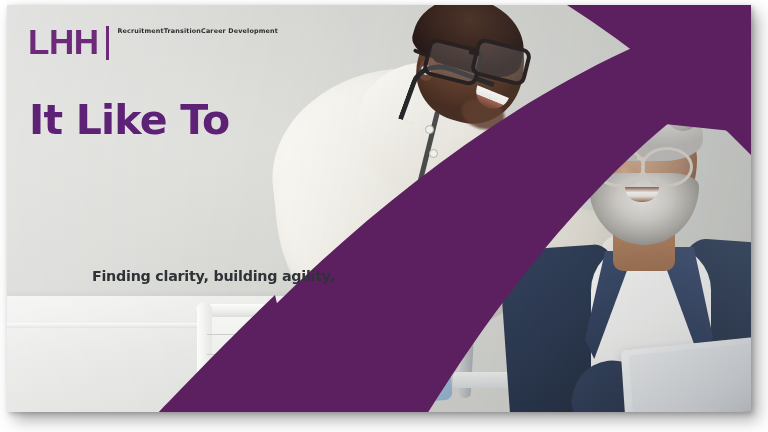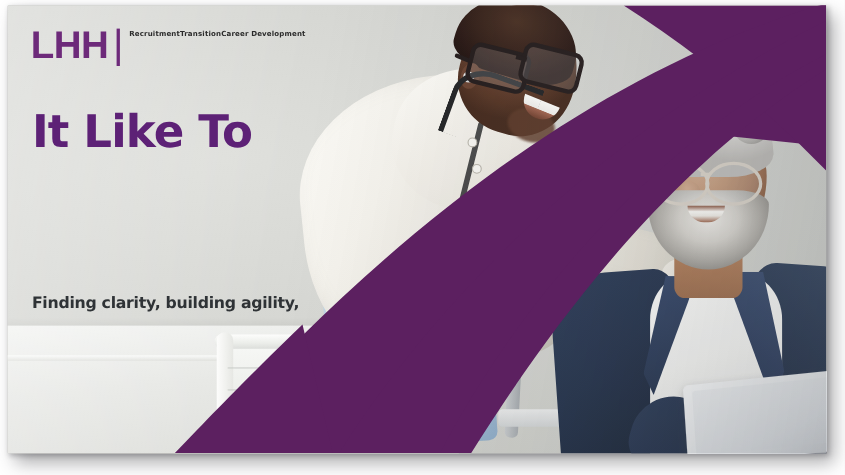--- a/index.html
+++ b/index.html
@@ -373,24 +373,24 @@
 
   .headline{
     position:absolute;left:22px;top:92px;width:330px;
     font-family:"DejaVu Sans",sans-serif;
     font-weight:700;font-size:41px;line-height:46px;
     color:#5d2176;letter-spacing:-0.8px;
   }
   .headline div{white-space:nowrap;}
 
   .subhead{
-    position:absolute;left:22px;top:261px;width:320px;
+    position:absolute;left:8px;top:261px;width:320px;
     font-family:"DejaVu Sans",sans-serif;
     font-weight:700;font-size:14.3px;line-height:21px;
-    color:#2f3336;letter-spacing:-0.25px;
+    color:#2f3336;letter-spacing:-0.25px;text-align:right;
   }
   .subhead div{white-space:nowrap;}
 </style>
 </head>
 <body>
 
 <div id="canvas">
 
   <div id="slide-shadow"></div>
 

